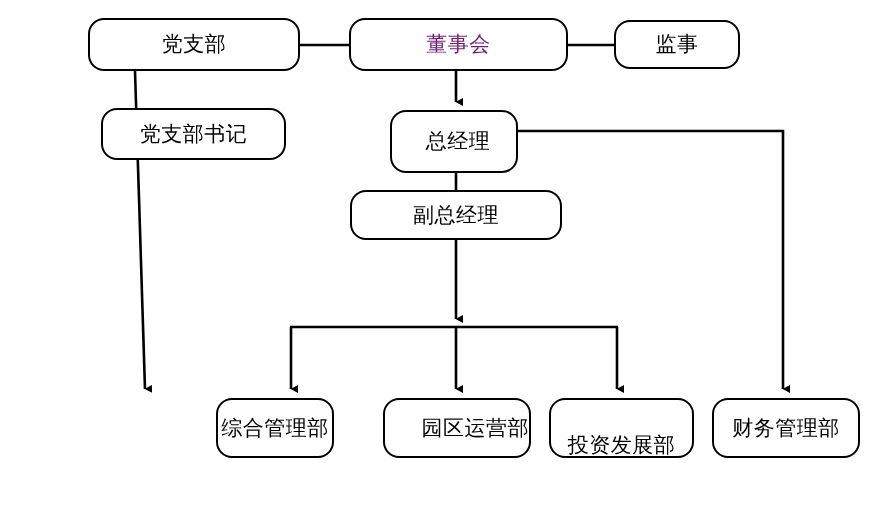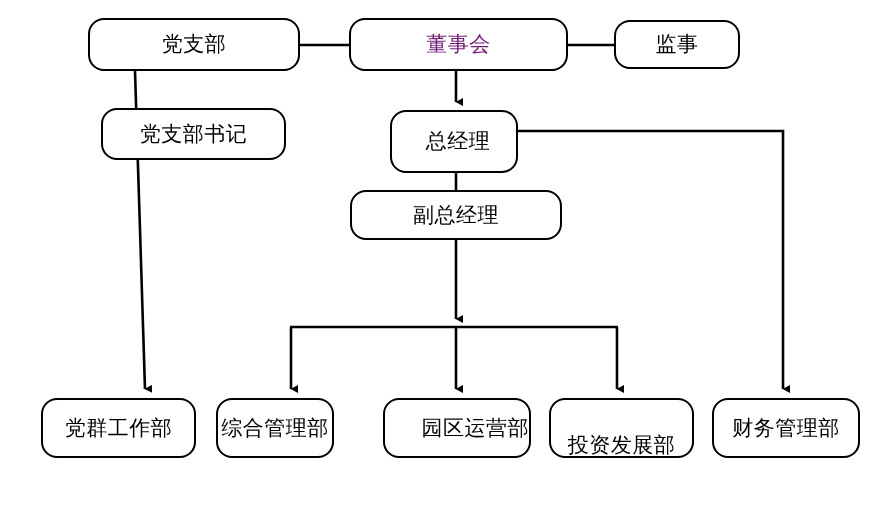--- a/index.html
+++ b/index.html
@@ -101,23 +101,20 @@
   </div>
 
   <div class="node" style="left:390px; top:110px; width:128px; height:63px;padding-left:8px;">
     <span class="node-label">总经理</span>
   </div>
 
   <div class="node" style="left:350px; top:190px; width:212px; height:50px;">
     <span class="node-label">副总经理</span>
   </div>
 
-  <div class="node" style="left:41px; top:398px; width:155px; height:60px;">
-    <span class="node-label">党群工作部</span>
-  </div>
 
   <div class="node" style="left:216px; top:398px; width:118px; height:60px;">
     <span class="node-label">综合管理部</span>
   </div>
 
   <div class="node" style="left:383px; top:398px; width:148px; height:60px;justify-content:flex-end;">
     <span class="node-label">园区运营部</span>
   </div>
 
   <div class="node" style="left:549px; top:398px; width:145px; height:60px;align-items:flex-end;">

